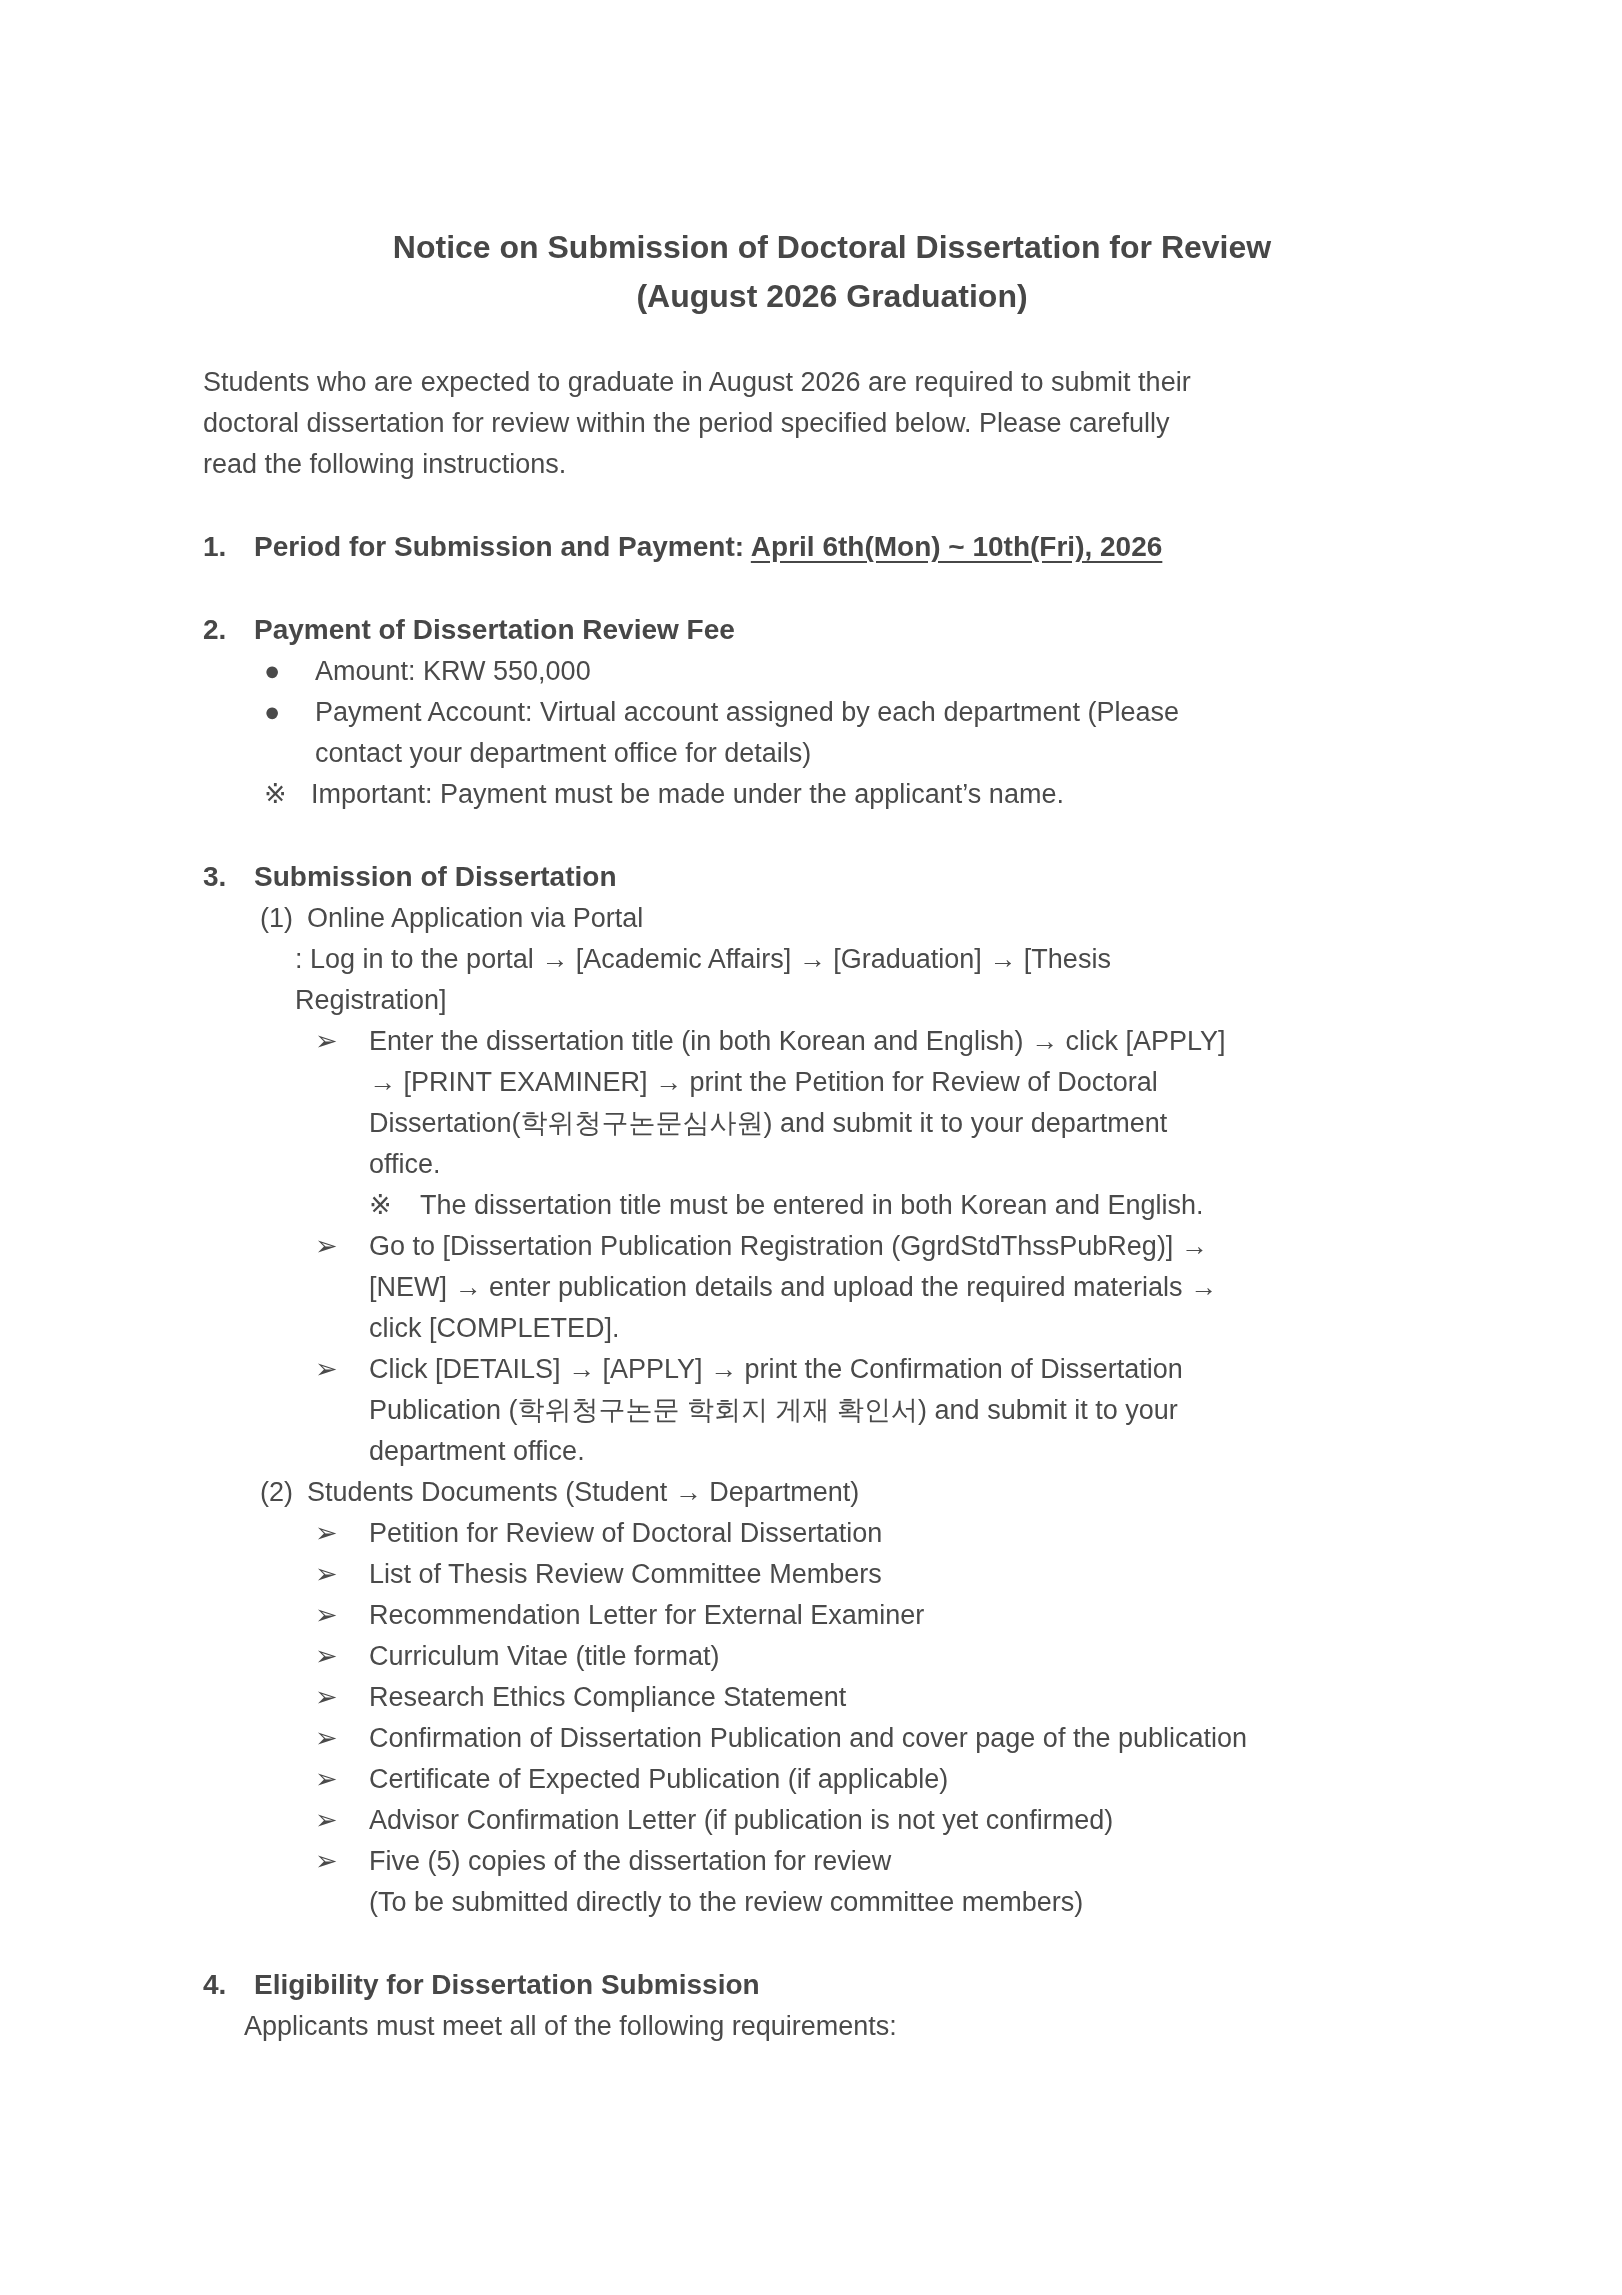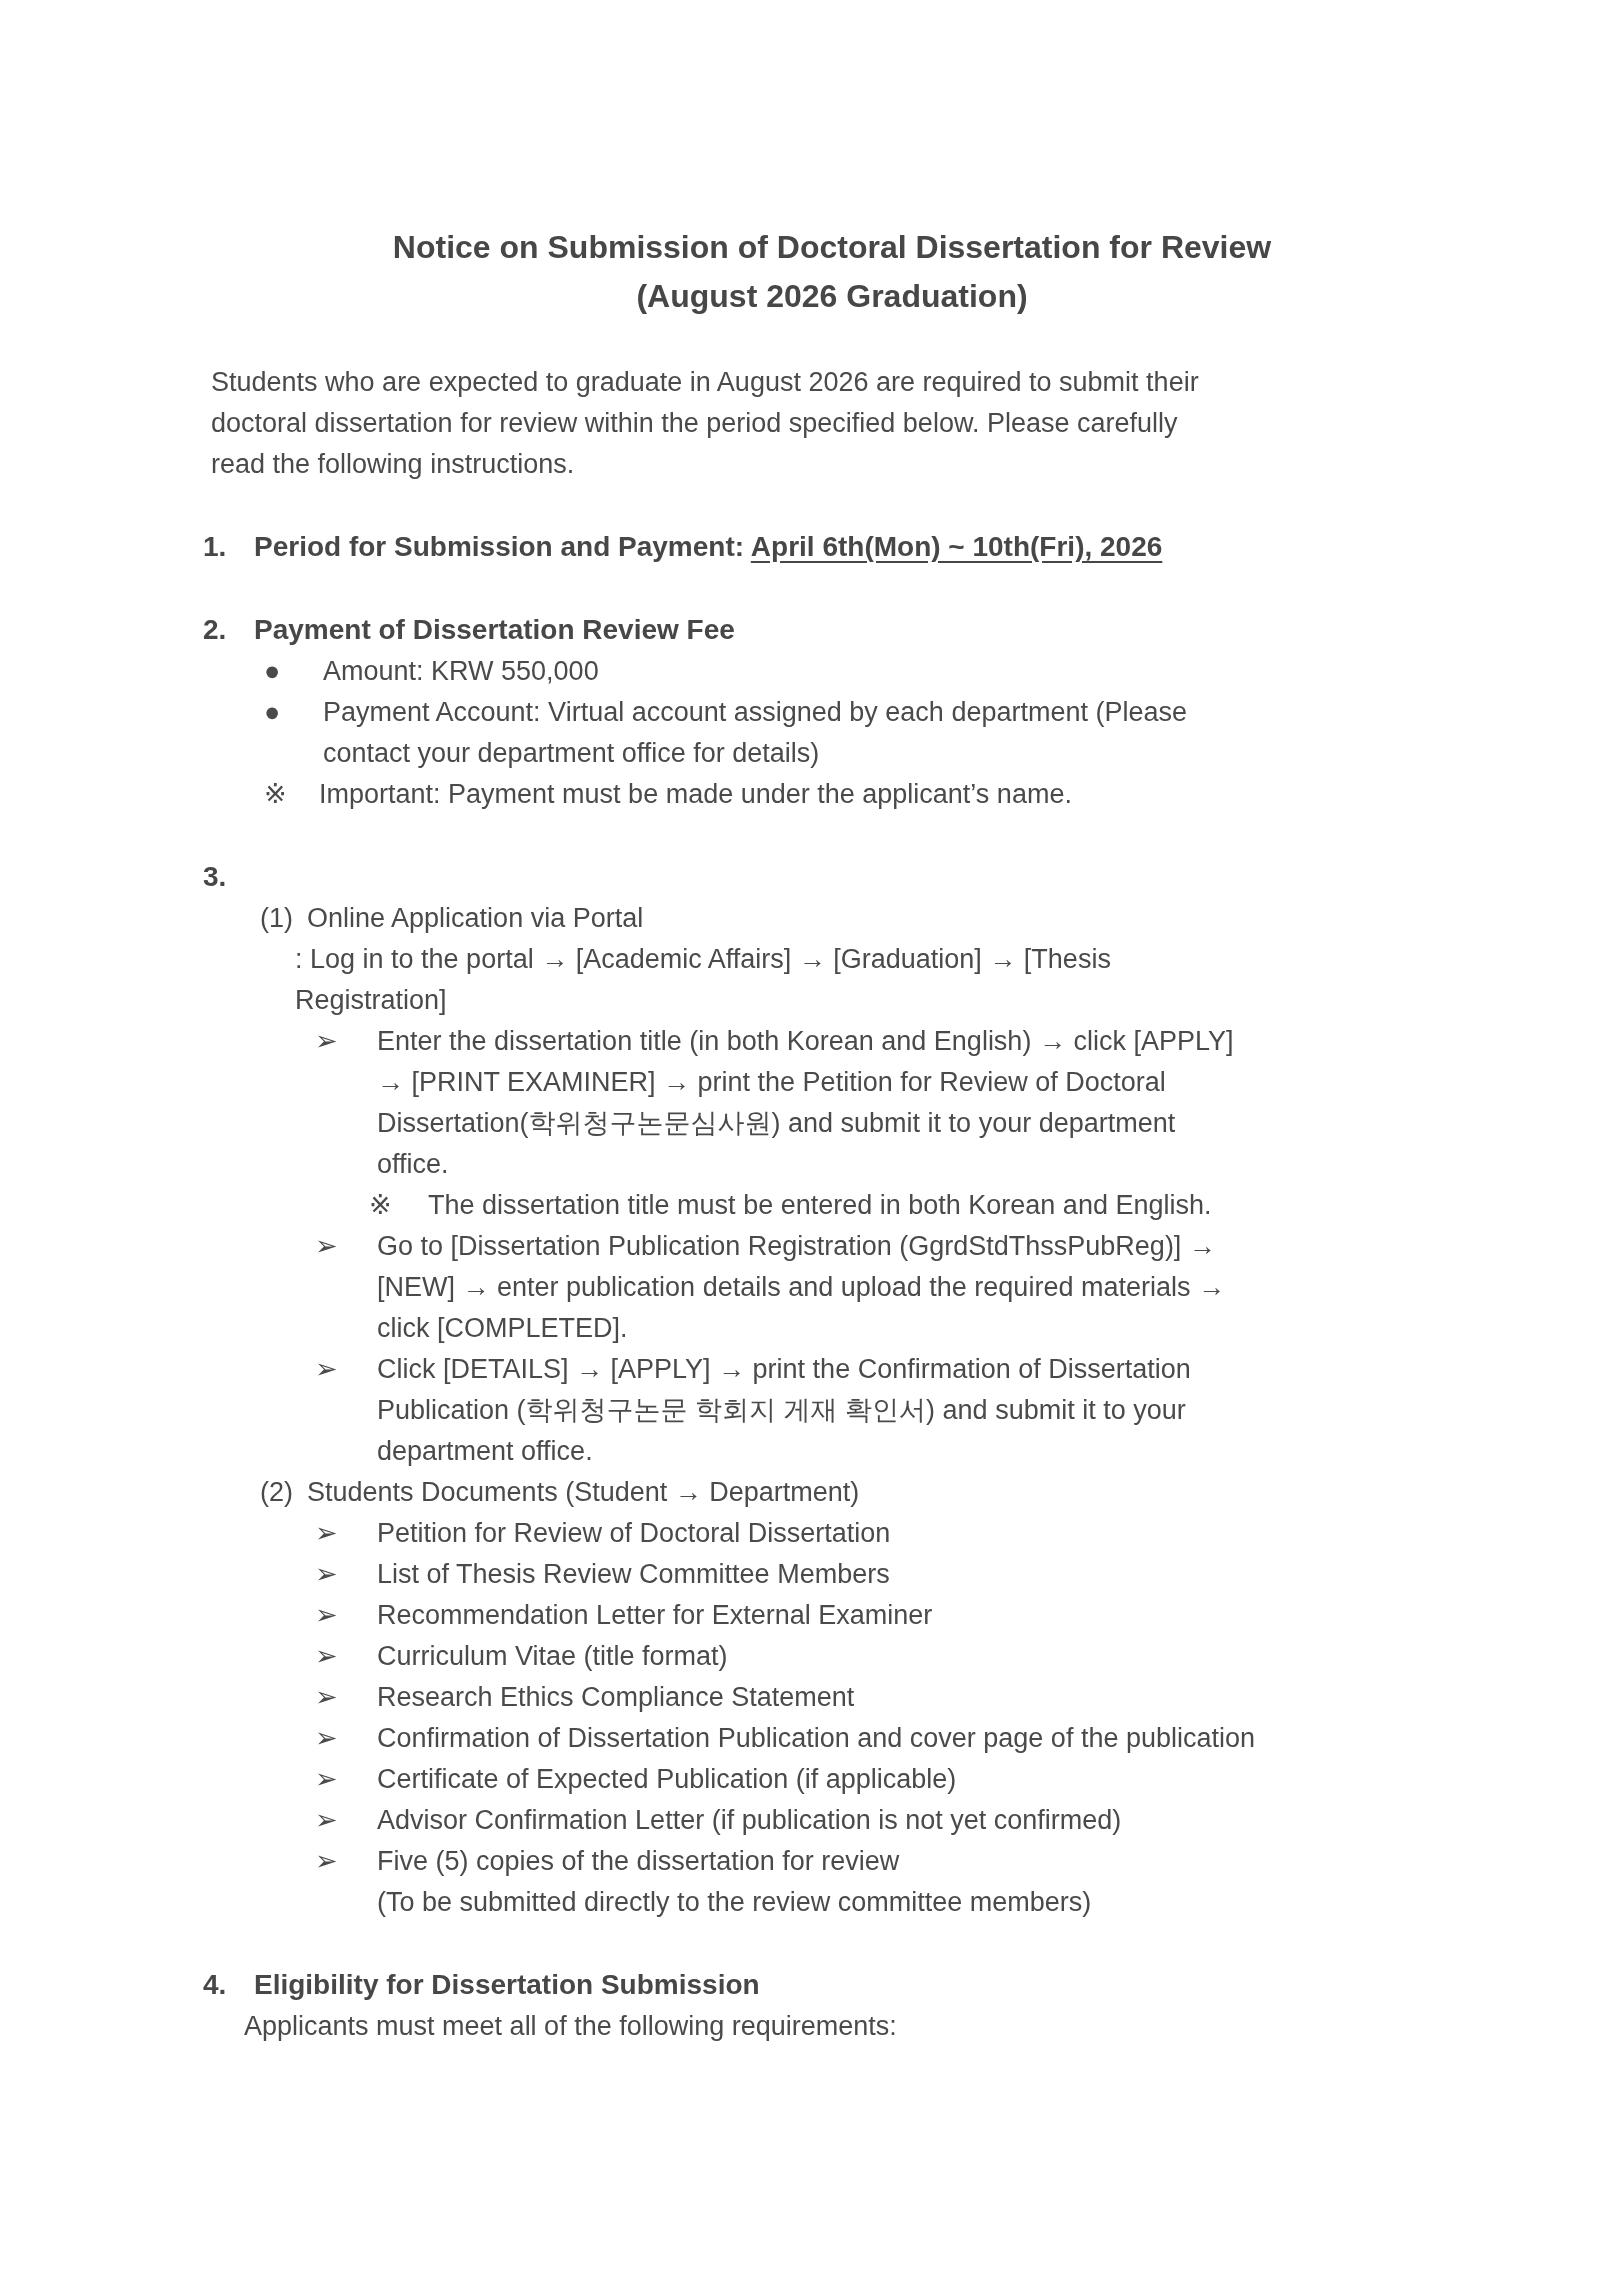--- a/index.html
+++ b/index.html
@@ -8,21 +8,21 @@
     width: 1623px;
     height: 2243px;
     box-sizing: border-box;
     background: #ffffff;
     padding: 223px 162px 0 203px;
     font-family: "Liberation Sans", "DejaVu Sans", sans-serif;
     color: #4a4a4a;
     font-size: 27px;
     line-height: 41px;
   }
-  .pre { white-space: pre-line; margin-left: 8px; }
+  .pre { white-space: pre-line; }
   .doc-title { text-align: center; font-weight: bold; font-size: 32px; line-height: 49px; color: #474747; }
   .intro { margin-top: 41px; }
   .section { margin-top: 41px; }
   .sec-head { display: flex; font-weight: bold; font-size: 28px; line-height: 42px; color: #474747; }
   .sec-num { flex: 0 0 51px; }
   .underlined { text-decoration: underline; text-underline-offset: 4.7px; }
   .row { display: flex; }
   .bullet-row { margin-left: 61px; }
   .bullet-row .marker { flex: 0 0 51px; }
   .note-row { margin-left: 61px; }
@@ -74,20 +74,21 @@
     </div>
     <div class="row note-row">
       <span class="marker">※</span>
       <div class="item-body pre">Important: Payment must be made under the applicant’s name.</div>
     </div>
   </div>
 
   <div class="section">
     <div class="sec-head">
       <span class="sec-num">3.</span>
+      <span>Submission of Dissertation</span>
     </div>
 
     <div class="row sub-row">
       <span class="marker">(1)</span>
       <div class="item-body">Online Application via Portal</div>
     </div>
     <div class="path-line pre">: Log in to the portal → [Academic Affairs] → [Graduation] → [Thesis
 Registration]</div>
 
     <div class="row arrow-row">

